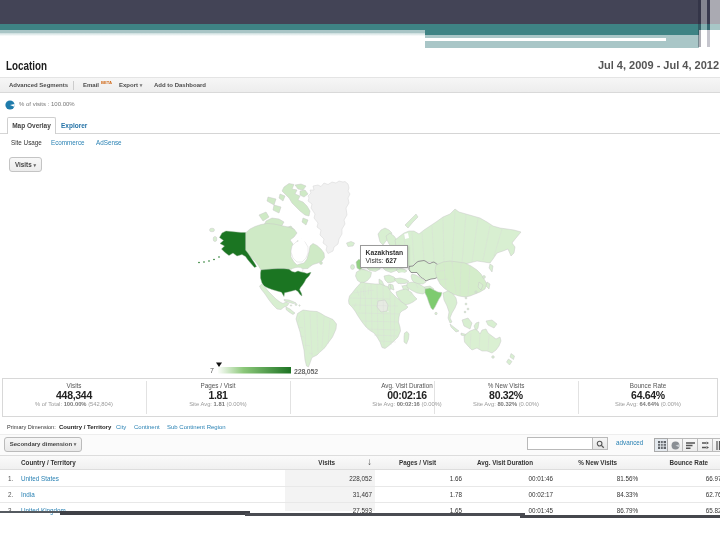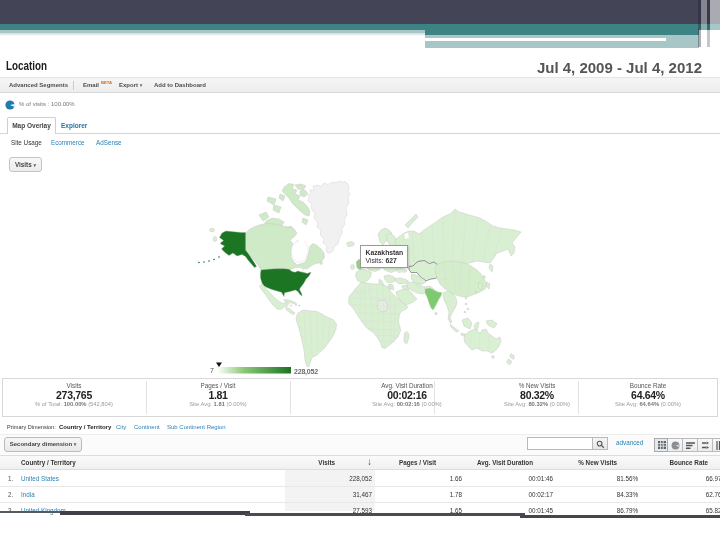--- a/index.html
+++ b/index.html
@@ -18,21 +18,21 @@
 <div class="abs" style="left:0;top:33px;width:425px;height:3px;background:linear-gradient(#c9dcdc,#fdfefe);"></div>
 <div class="abs" style="left:425px;top:35px;width:274px;height:13px;background:#a9c6c7;"></div>
 <div class="abs" style="left:425px;top:38px;width:241px;height:3px;background:#fff;"></div>
 
 <div class="abs" style="left:698px;top:0;width:3px;height:47px;background:rgba(25,25,45,0.35);"></div>
 <div class="abs" style="left:701px;top:0;width:6px;height:47px;background:rgba(255,255,255,0.35);"></div>
 <div class="abs" style="left:707px;top:0;width:3px;height:47px;background:rgba(25,25,55,0.25);"></div>
 <div class="abs" style="left:710px;top:0;width:10px;height:47px;background:rgba(255,255,255,0.55);"></div>
 
 <div class="abs" style="left:6px;top:59px;font-size:12px;font-weight:bold;color:#1d1d1d;transform:scale(0.82,1);transform-origin:left top;">Location</div>
-<div class="abs" style="right:18px;top:59px;font-size:15px;font-weight:bold;color:#555;">Jul 4, 2009 - Jul 4, 2012</div>
+<div class="abs" style="right:1px;top:59px;font-size:11px;font-weight:bold;color:#555;">Jul 4, 2009 - Jul 4, 2012</div>
 
 <div class="abs" style="left:0;top:77px;width:720px;height:16px;background:linear-gradient(#f6f6f6,#ededed);border-top:1px solid #e4e4e4;border-bottom:1px solid #d9d9d9;box-sizing:border-box;"></div>
 <div class="abs" style="left:9px;top:82px;font-size:6px;font-weight:bold;color:#4d4d4d;">Advanced Segments</div>
 <div class="abs" style="left:73px;top:81px;width:1px;height:9px;background:#ccc;"></div>
 <div class="abs" style="left:83px;top:82px;font-size:6px;font-weight:bold;color:#4d4d4d;">Email</div>
 <div class="abs" style="left:101px;top:80px;font-size:4.2px;font-weight:bold;color:#d06a1a;">BETA</div>
 <div class="abs" style="left:119px;top:82px;font-size:6px;font-weight:bold;color:#4d4d4d;">Export <span style="font-size:5px;color:#777;">▾</span></div>
 <div class="abs" style="left:154px;top:82px;font-size:6px;font-weight:bold;color:#4d4d4d;">Add to Dashboard</div>
 
 <svg class="abs" style="left:5px;top:100px;" width="10" height="10" viewBox="0 0 10 10">
@@ -207,34 +207,34 @@
 </div>
 
 <div class="abs" style="left:2px;top:378px;width:716px;height:39px;border:1px solid #d8d8d8;box-sizing:border-box;background:#fff;"></div>
 <div class="abs" style="left:146px;top:381px;width:1px;height:33px;background:#e2e2e2;"></div>
 <div class="abs" style="left:290px;top:381px;width:1px;height:33px;background:#e2e2e2;"></div>
 <div class="abs" style="left:434px;top:381px;width:1px;height:33px;background:#e2e2e2;"></div>
 <div class="abs" style="left:578px;top:381px;width:1px;height:33px;background:#e2e2e2;"></div>
 
 <div class="abs" style="left:2px;top:382px;width:144px;text-align:center;">
   <div style="font-size:6.3px;color:#555;">Visits</div>
-  <div style="font-size:10.5px;font-weight:bold;color:#222;letter-spacing:-0.3px;">273,765</div>
+  <div style="font-size:10.5px;font-weight:bold;color:#222;letter-spacing:-0.3px;">448,344</div>
   <div style="font-size:5.8px;color:#9a9a9a;">% of Total: <b style="color:#777;">100.00%</b> (542,804)</div>
 </div>
 <div class="abs" style="left:146px;top:382px;width:144px;text-align:center;">
   <div style="font-size:6.3px;color:#555;">Pages / Visit</div>
   <div style="font-size:10.5px;font-weight:bold;color:#222;letter-spacing:-0.3px;">1.81</div>
   <div style="font-size:5.8px;color:#9a9a9a;">Site Avg: <b style="color:#777;">1.81</b> (0.00%)</div>
 </div>
 <div class="abs" style="left:290px;top:382px;width:144px;text-align:center;padding-left:45px;">
   <div style="font-size:6.3px;color:#555;">Avg. Visit Duration</div>
   <div style="font-size:10.5px;font-weight:bold;color:#222;letter-spacing:-0.3px;">00:02:16</div>
   <div style="font-size:5.8px;color:#9a9a9a;">Site Avg: <b style="color:#777;">00:02:16</b> (0.00%)</div>
 </div>
-<div class="abs" style="left:434px;top:382px;width:144px;text-align:center;padding-left:31px;">
+<div class="abs" style="left:434px;top:382px;width:144px;text-align:center;">
   <div style="font-size:6.3px;color:#555;">% New Visits</div>
   <div style="font-size:10.5px;font-weight:bold;color:#222;letter-spacing:-0.3px;">80.32%</div>
   <div style="font-size:5.8px;color:#9a9a9a;">Site Avg: <b style="color:#777;">80.32%</b> (0.00%)</div>
 </div>
 <div class="abs" style="left:578px;top:382px;width:140px;text-align:center;">
   <div style="font-size:6.3px;color:#555;">Bounce Rate</div>
   <div style="font-size:10.5px;font-weight:bold;color:#222;letter-spacing:-0.3px;">64.64%</div>
   <div style="font-size:5.8px;color:#9a9a9a;">Site Avg: <b style="color:#777;">64.64%</b> (0.00%)</div>
 </div>
 

